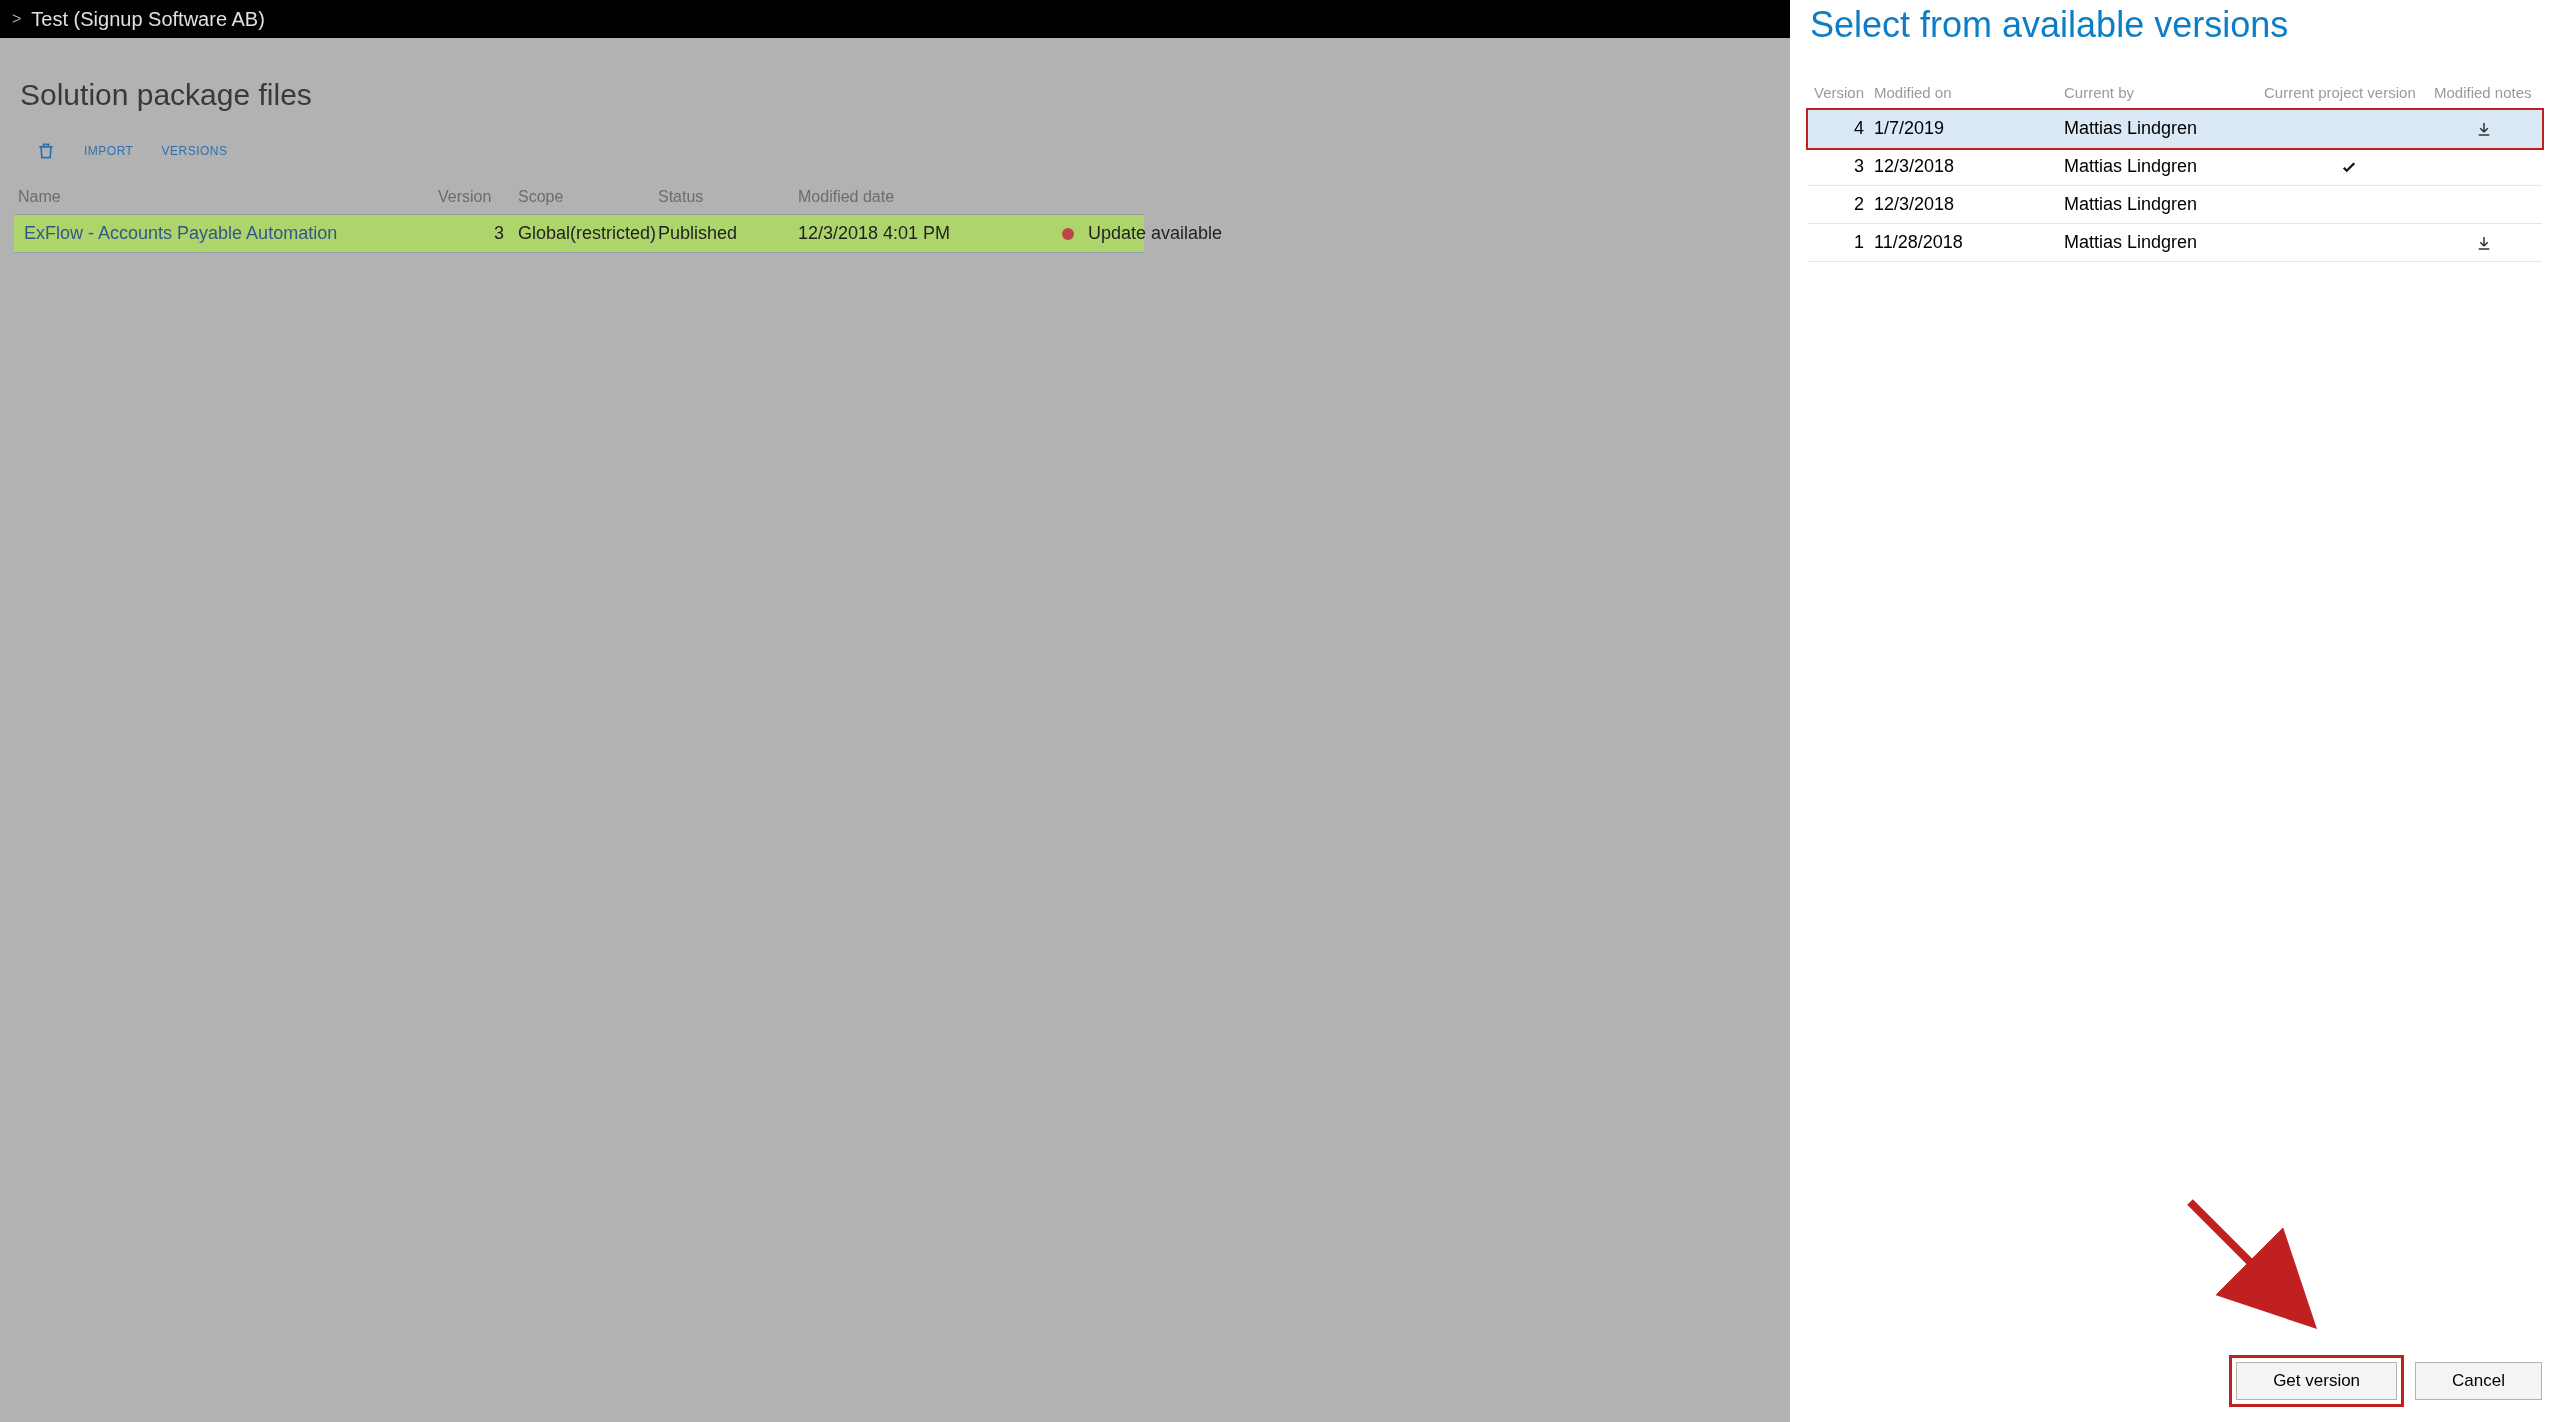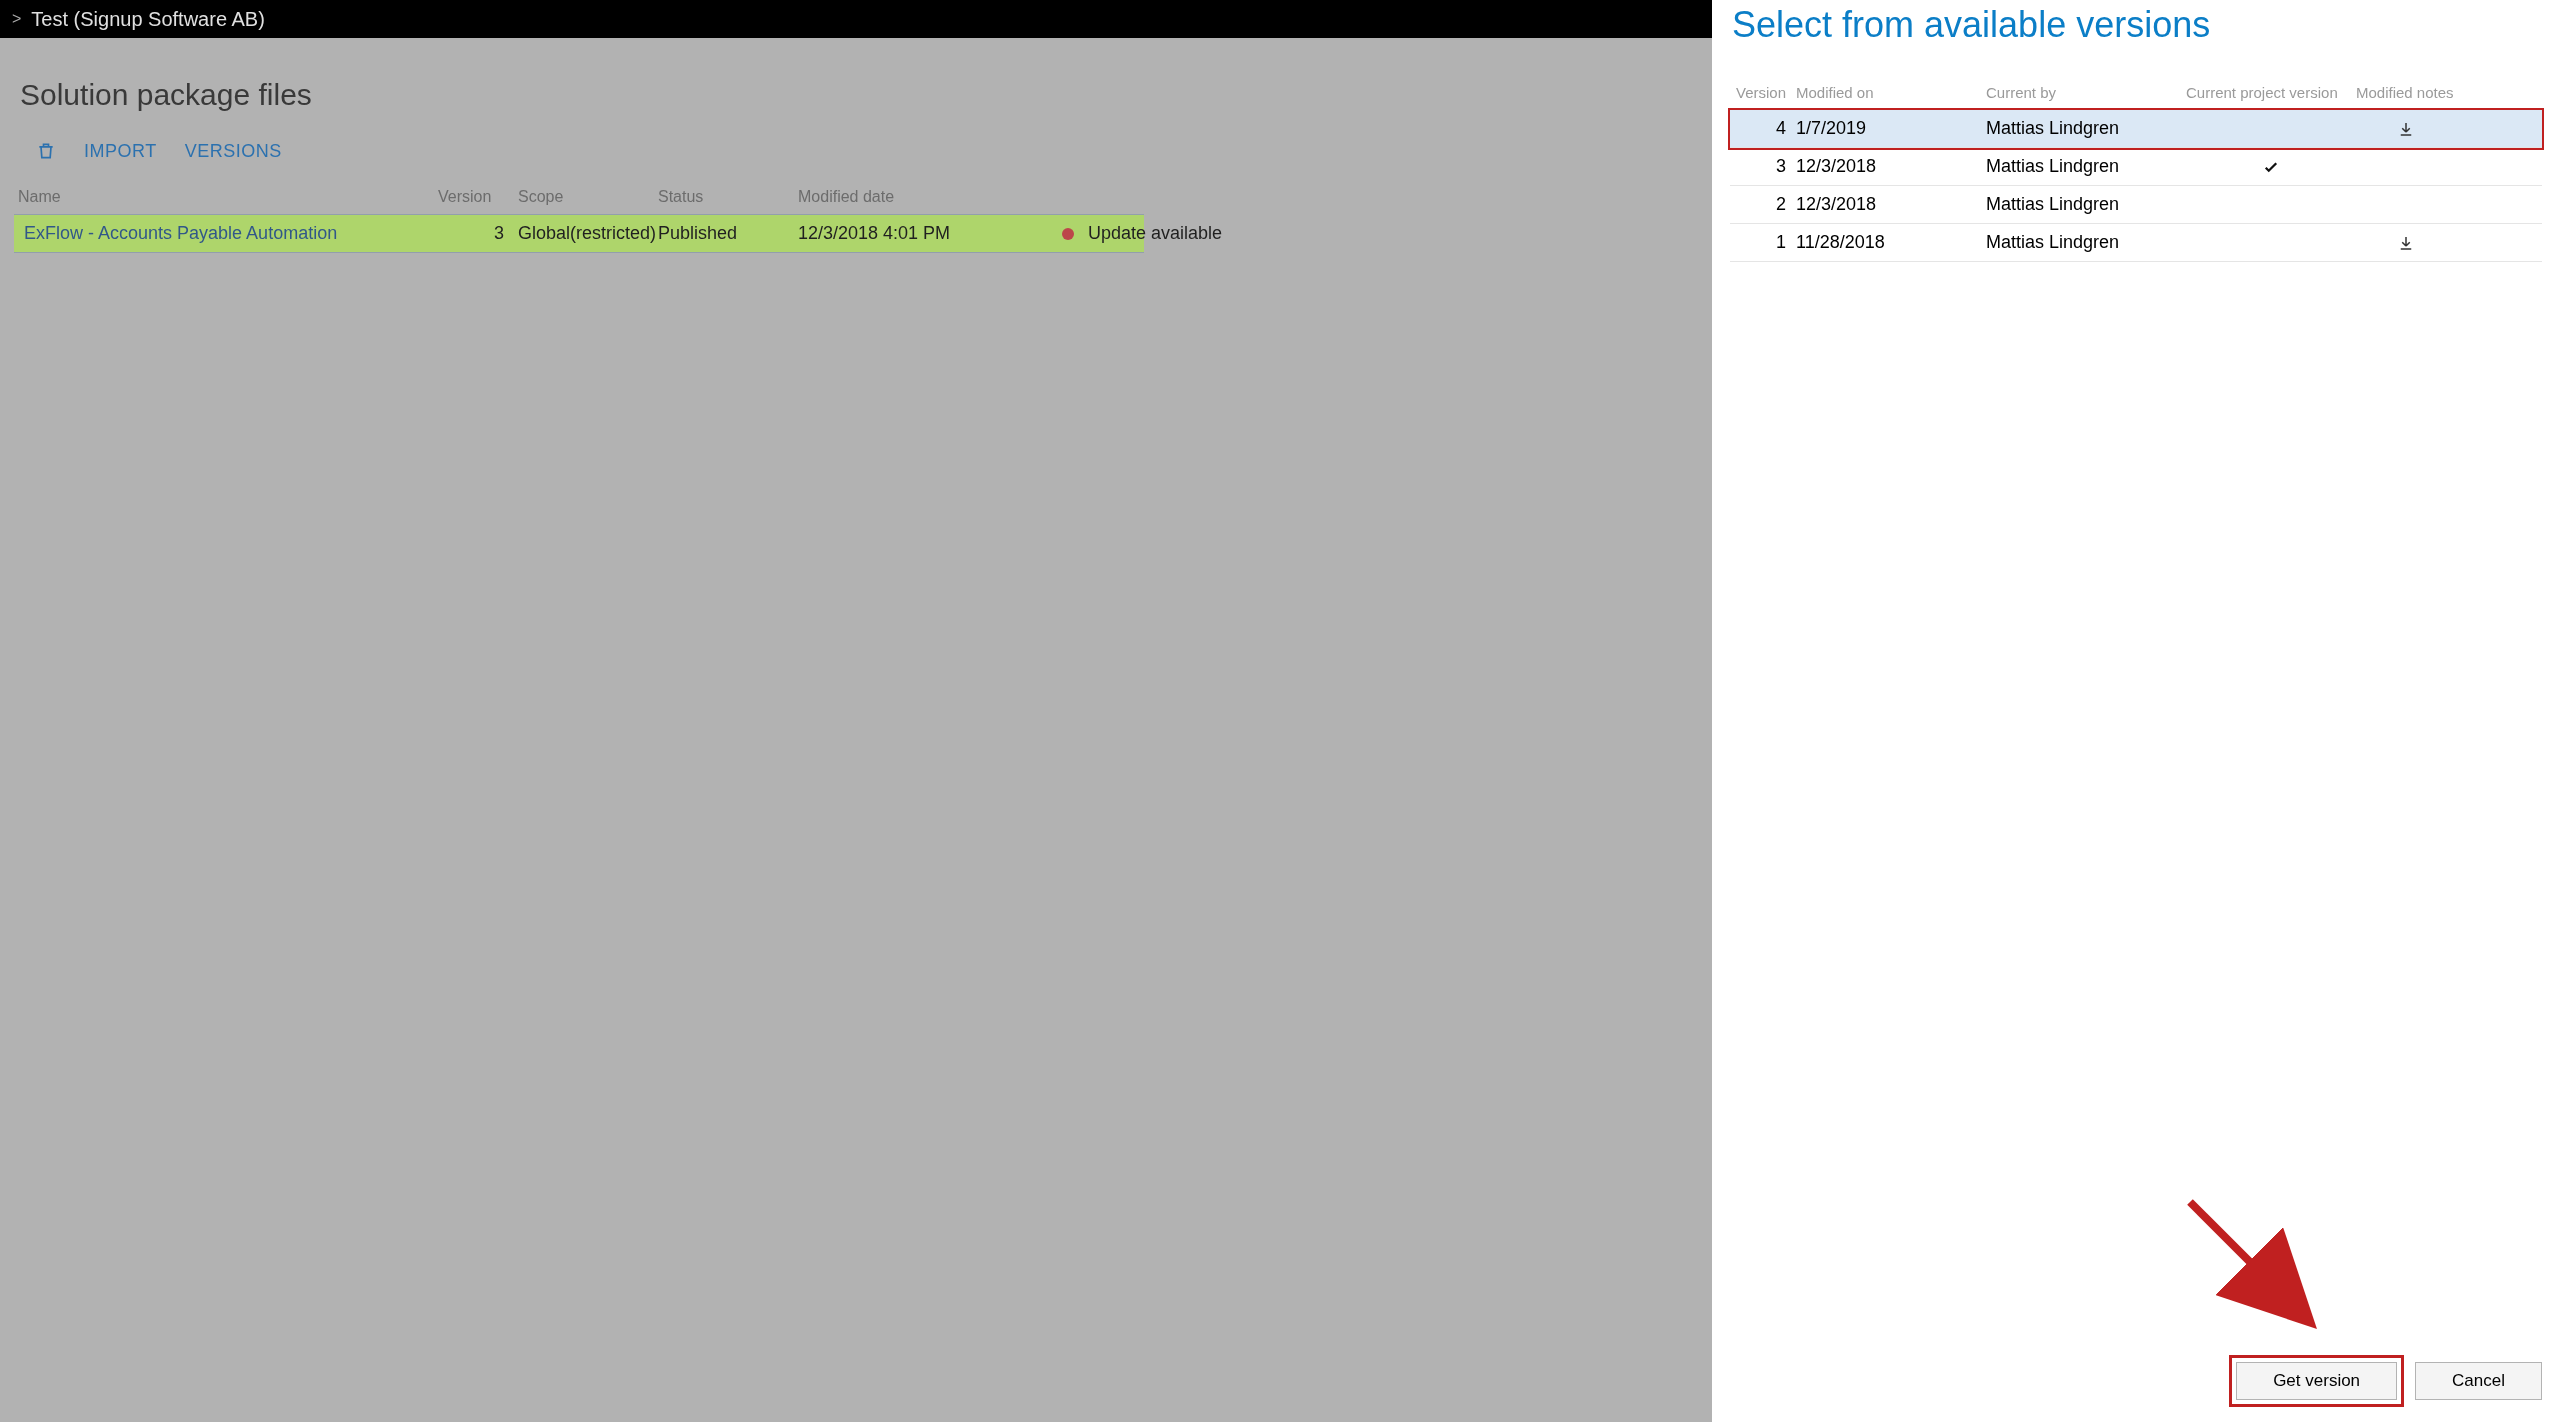--- a/index.html
+++ b/index.html
@@ -26,21 +26,21 @@
     padding: 40px 12px 0 10px;
     background: #c3c3c3;
     height: calc(1422px - 38px);
     position: relative;
   }
   .content h1 {
     font-size: 30px; font-weight: 400; color: #222; margin: 0 0 28px 10px;
   }
   .toolbar {
     display: flex; align-items: center; gap: 28px; padding: 0 0 18px 26px;
-    font-size: 18px;
+    font-size: 12px;
   }
   .toolbar .tb-btn { color: #0f6cbf; cursor: pointer; letter-spacing: .5px; }
   .toolbar .trash svg { width: 20px; height: 22px; display: block; }
 
   .pkg-table {
     width: 1130px;
     margin-left: 4px;
   }
   .pkg-head, .pkg-row {
     display: grid;
@@ -56,21 +56,21 @@
     border-bottom: 1px solid #9ab;
   }
   .pkg-row .pk-name { color: #174a8c; padding-left: 6px; }
   .pkg-row .pk-ver { text-align: right; padding-right: 14px; }
   .pkg-row .pk-dot {
     width: 12px; height: 12px; border-radius: 50%; background: #d13438; justify-self: center;
   }
 
   
   .panel {
-    position: absolute; right: 0; top: 0; width: 848px; height: 1422px;
+    position: absolute; right: 0; top: 0; width: 770px; height: 1422px;
     background: #fff; padding: 0 18px;
   }
   .panel h2 {
     color: #0b7ec7; font-weight: 400; font-size: 36px; padding: 4px 0 30px 2px;
   }
 
   .ver-table { width: 100%; }
   .ver-head, .ver-row {
     display: grid;
     grid-template-columns: 60px 190px 200px 170px 100px;

